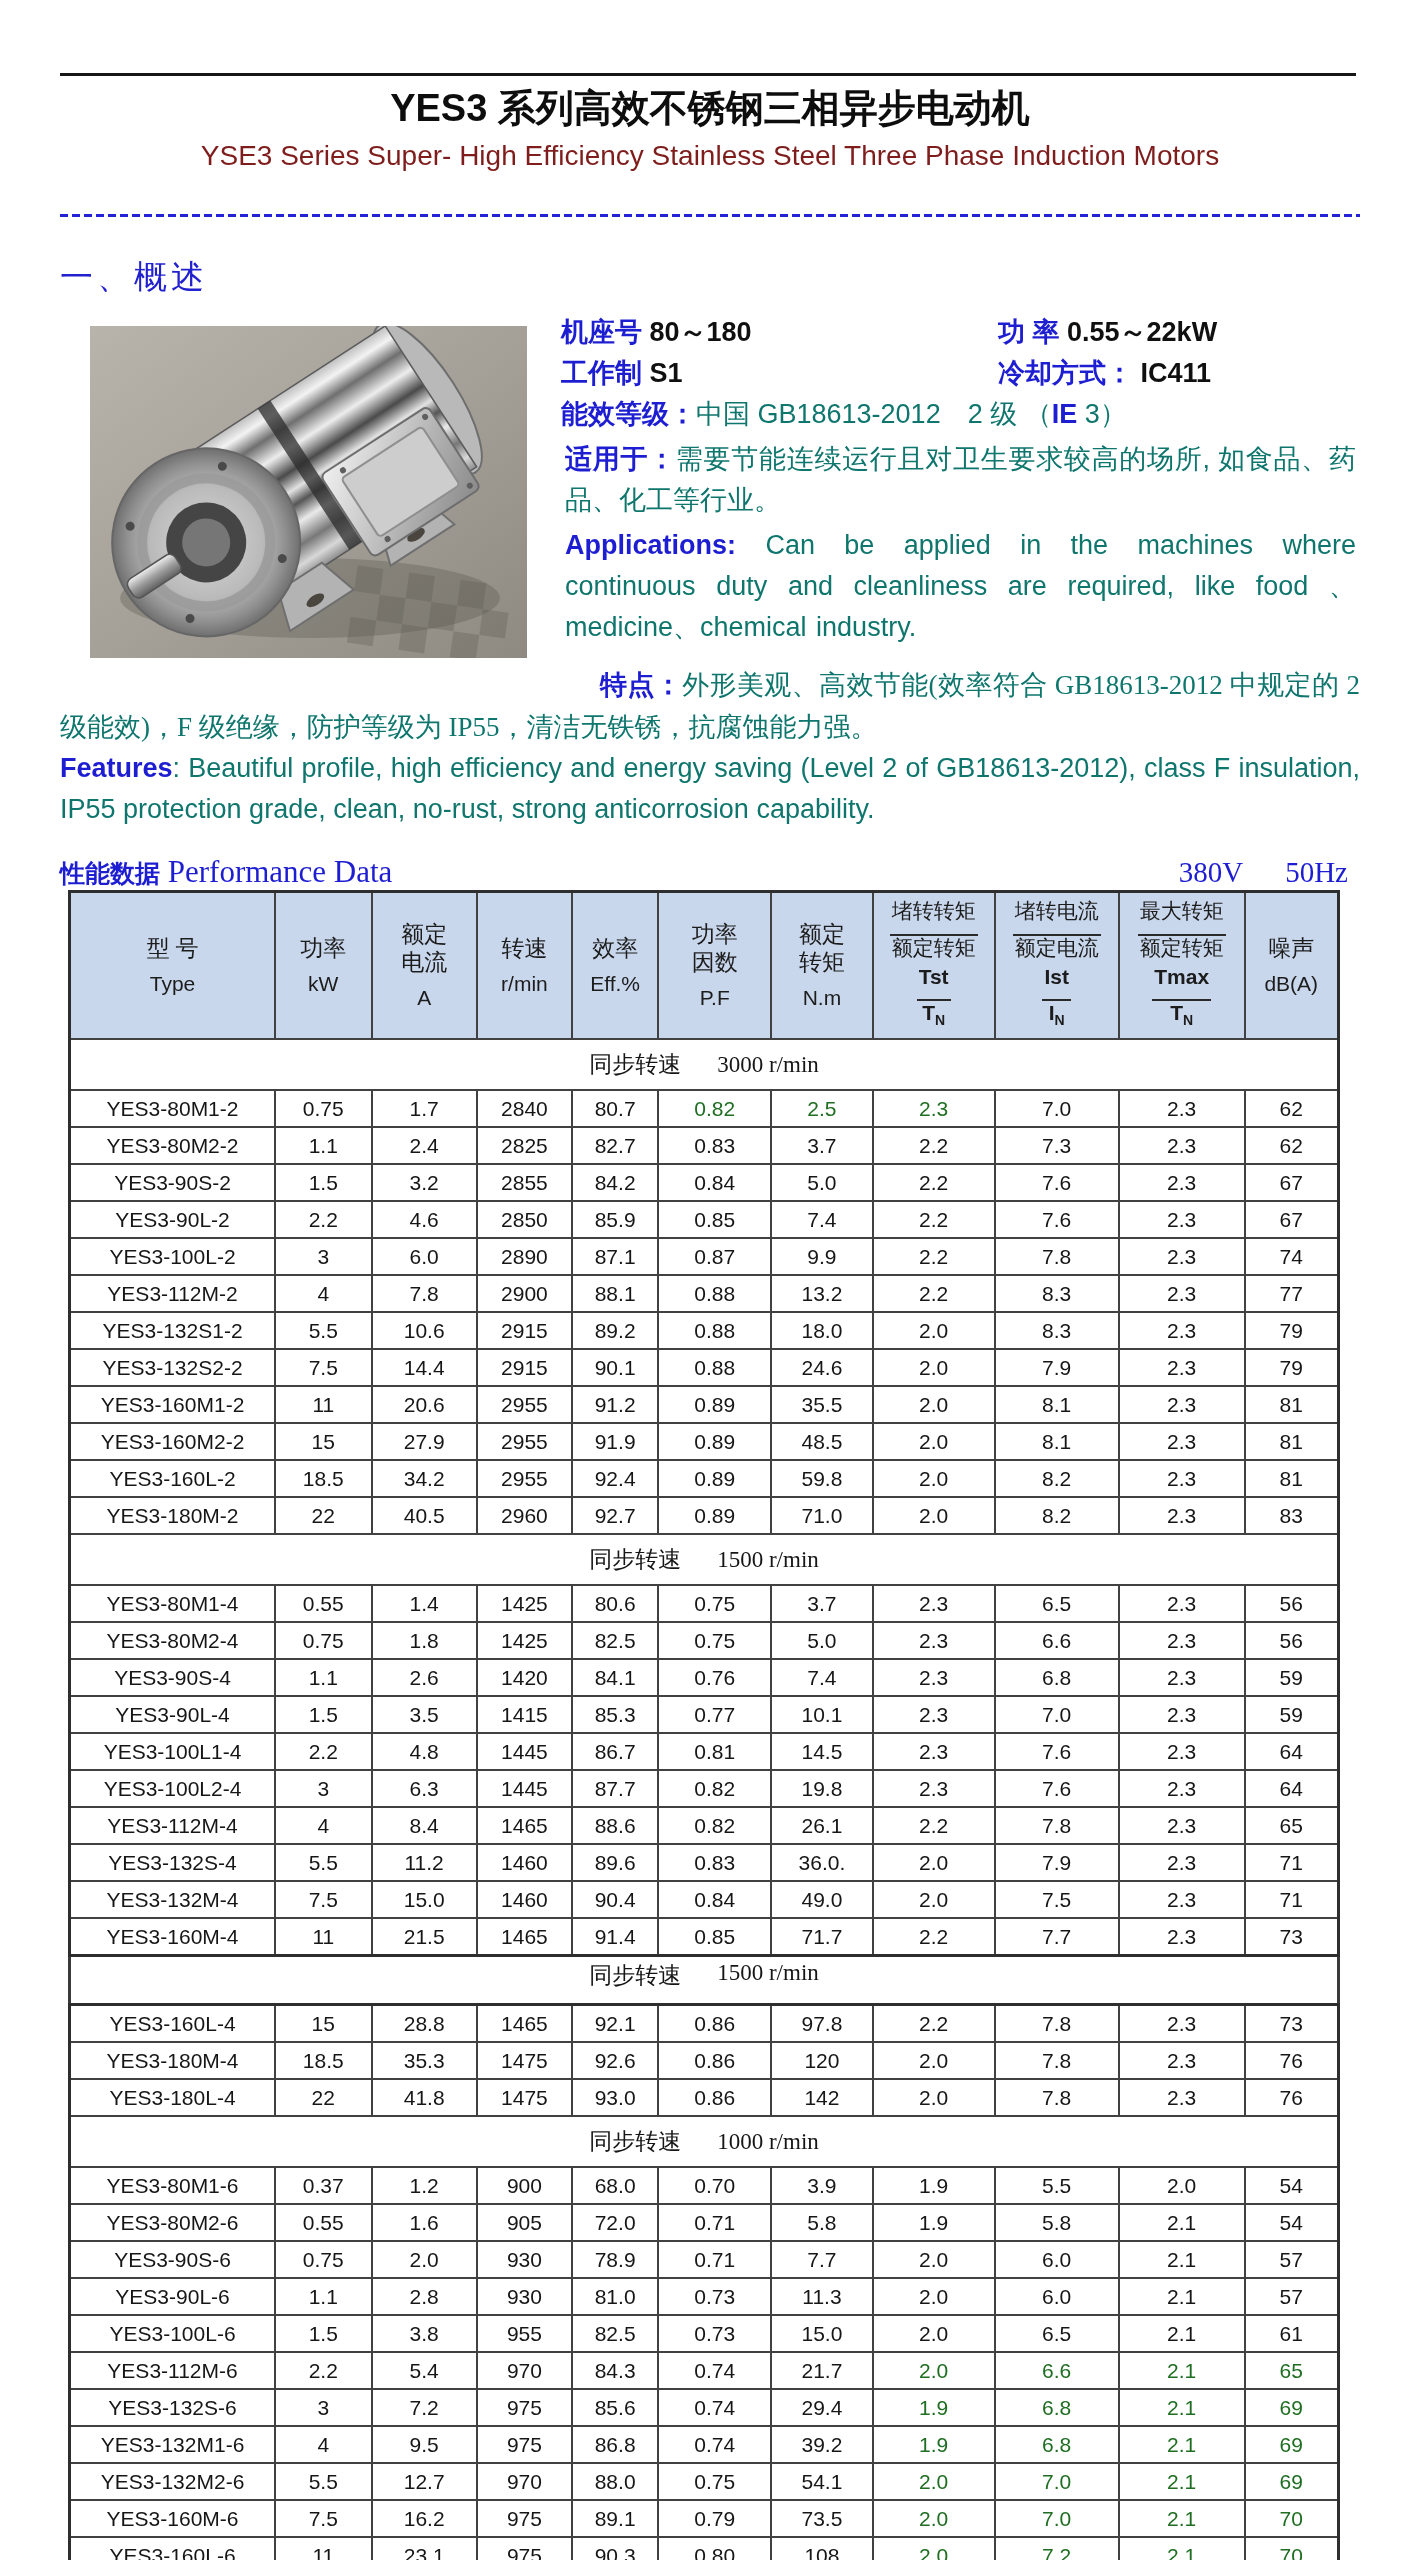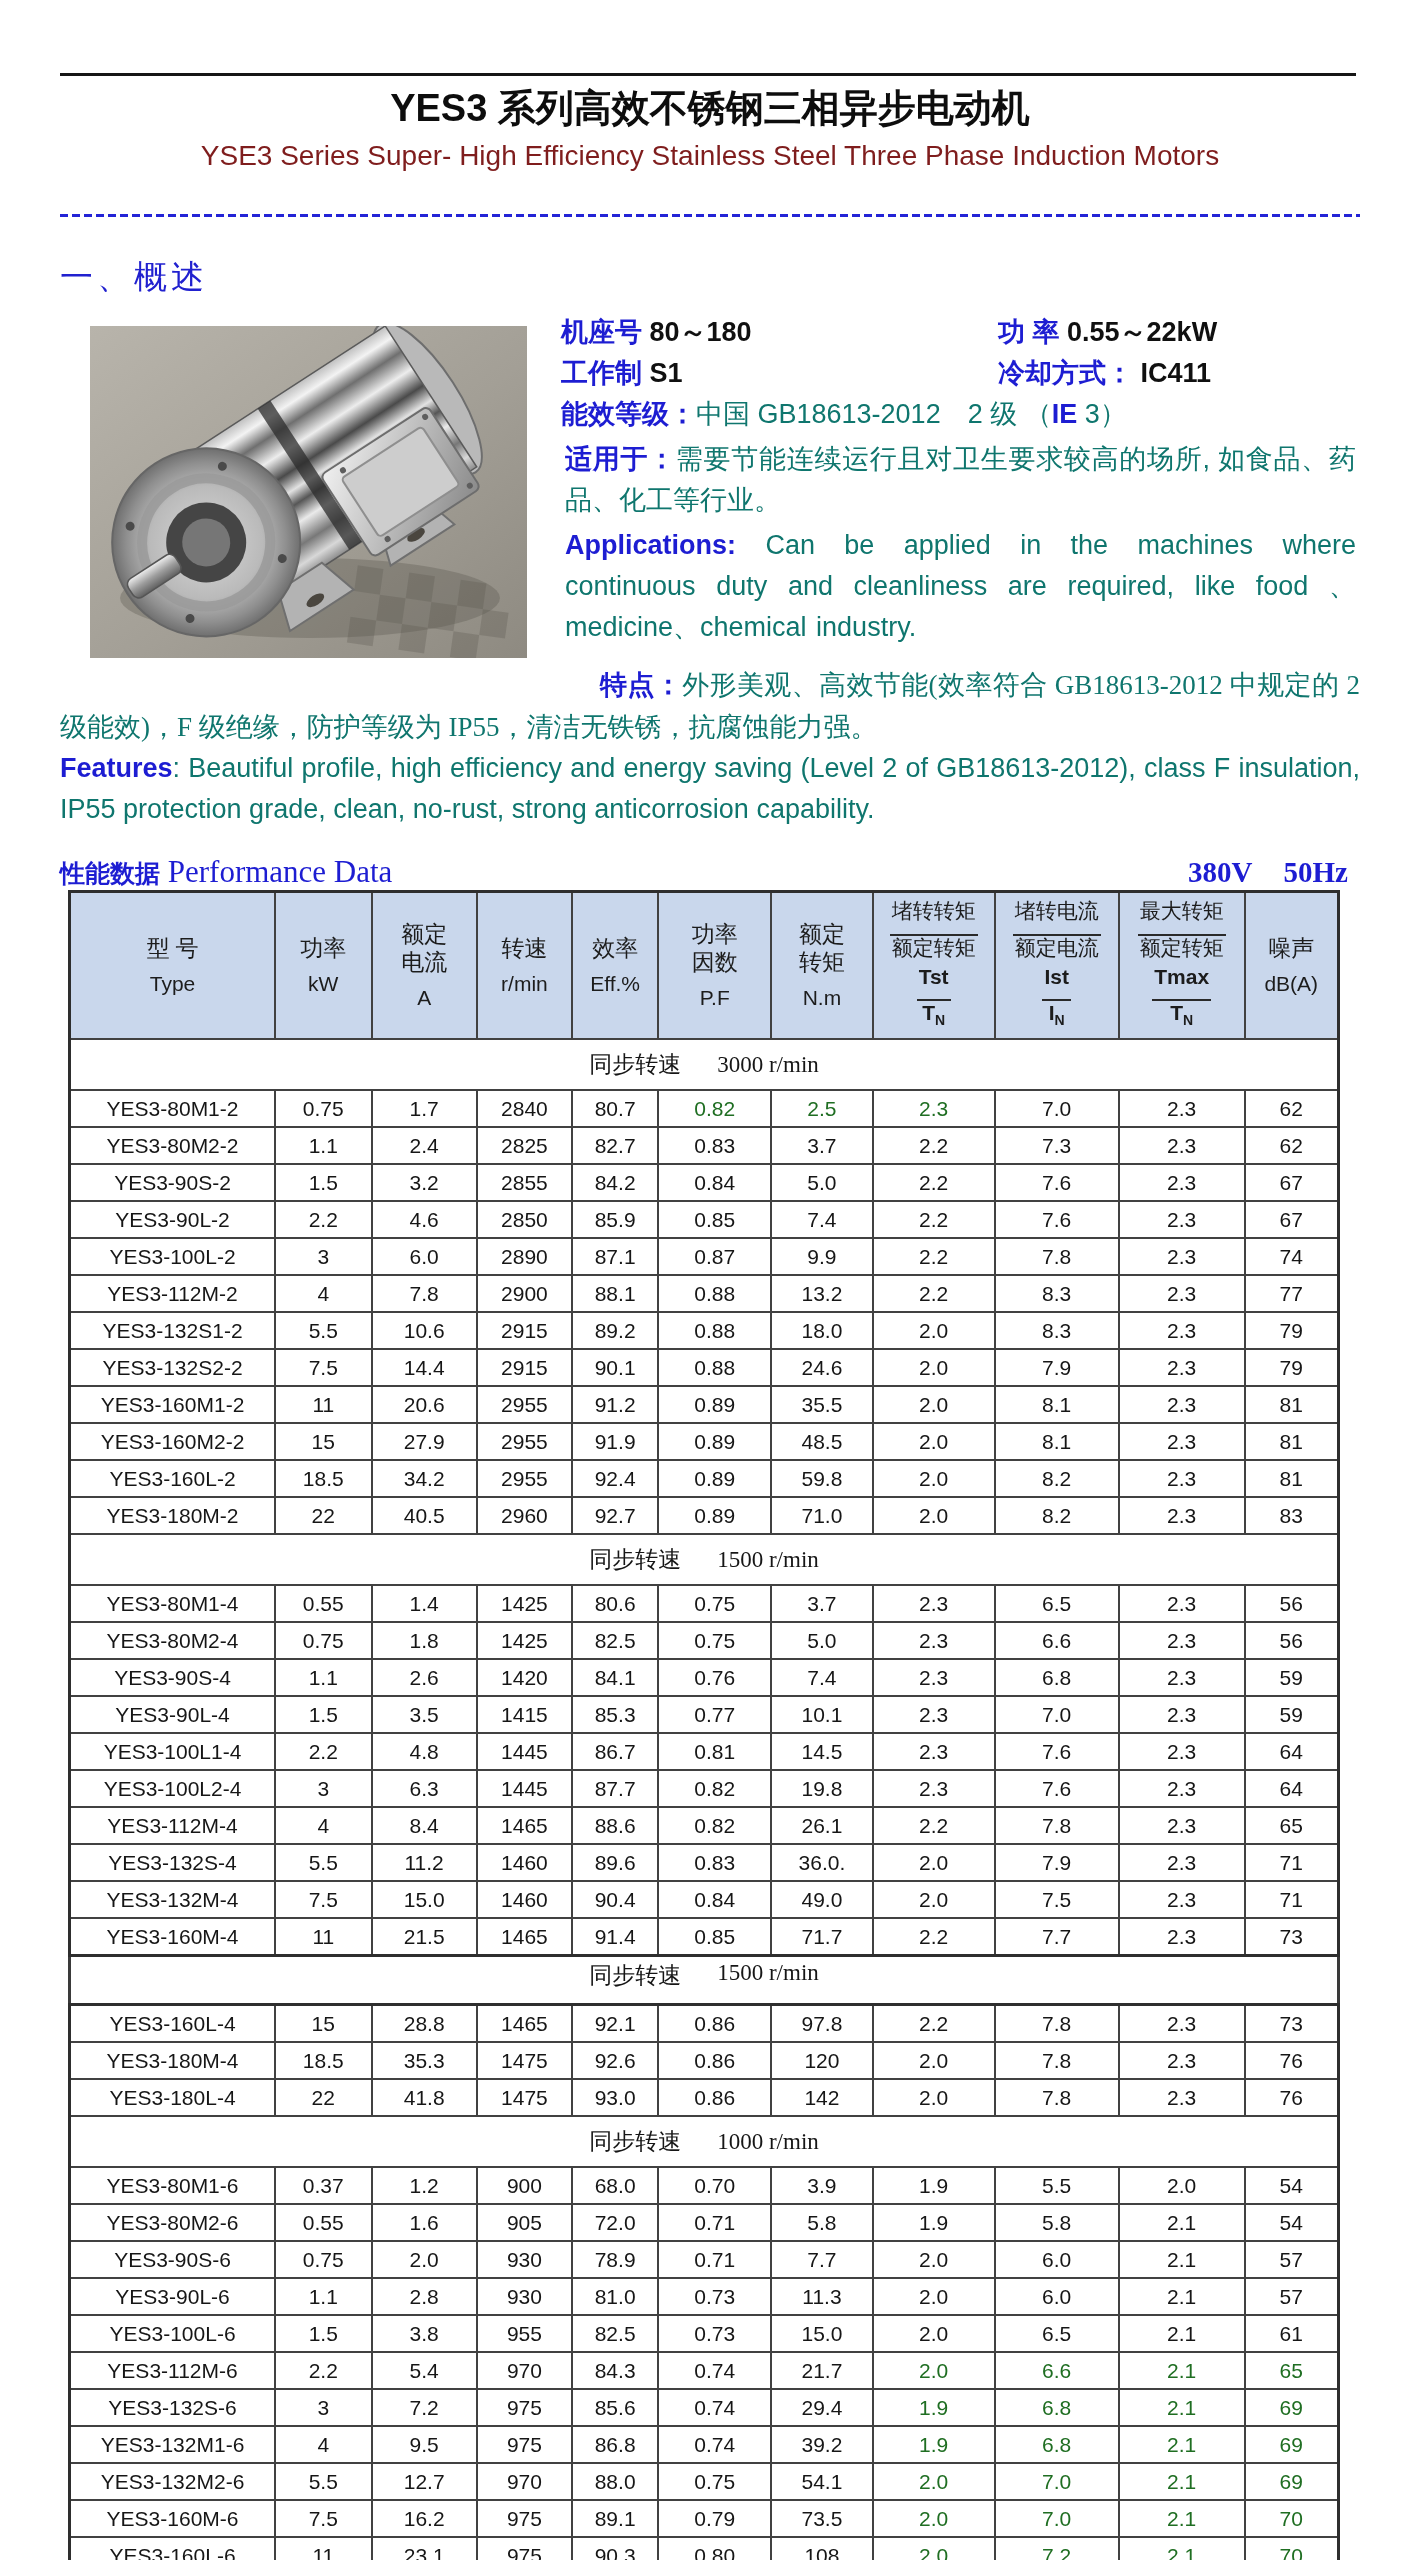--- a/index.html
+++ b/index.html
@@ -27,22 +27,22 @@
   .para{margin:4px;line-height:41px;text-align:justify;}
   .para.en{word-spacing:2px;}
   .features-cn{margin:0;line-height:42px;text-indent:540px;text-align:justify;
     font-family:"Liberation Serif",serif;}
   .features-cn .lbl{font-family:"Liberation Sans",sans-serif;}
   .features-en{margin:0;line-height:41px;text-align:justify;}
 
   .perf-heading{margin-top:24px;display:flex;justify-content:space-between;align-items:baseline;width:1300px;}
   .perf-heading .cn{font-size:25px;font-weight:bold;color:#1d1dd2;}
   .perf-heading .en{font-family:"Liberation Serif",serif;font-size:31px;color:#1d1dd2;}
-  .vh span{font-family:"Liberation Serif",serif;font-size:29px;font-weight:bold;color:#1d1dd2;}
-  .vh span + span{margin-left:31px;}
+  .vh span{font-family:"Liberation Serif",serif;font-size:29px;font-weight:normal;color:#1d1dd2;}
+  .vh span + span{margin-left:42px;}
   .vh{margin-right:12px;}
 
   table.perf{border-collapse:collapse;table-layout:fixed;width:1272px;margin-left:8px;}
   table.perf td,table.perf th{border:2px solid #414141;overflow:hidden;}
   table.perf{border:3px solid #2e2e2e;}
   thead th{background:#c9d7ec;vertical-align:middle;padding:6px 2px;font-weight:normal;height:112px;}
   .h-cn{font-family:"Liberation Serif",serif;font-size:23px;line-height:28px;color:#1c1c1c;}
   .h-en{font-size:21px;line-height:26px;margin-top:8px;color:#1c1c1c;}
   .h-frac-cn{font-family:"Liberation Serif",serif;font-size:21px;line-height:25px;color:#1c1c1c;}
   .h-frac-cn .top,.h-sym .top{display:inline-block;border-bottom:2px solid #2a2a2a;padding:0 2px 10px 2px;}

